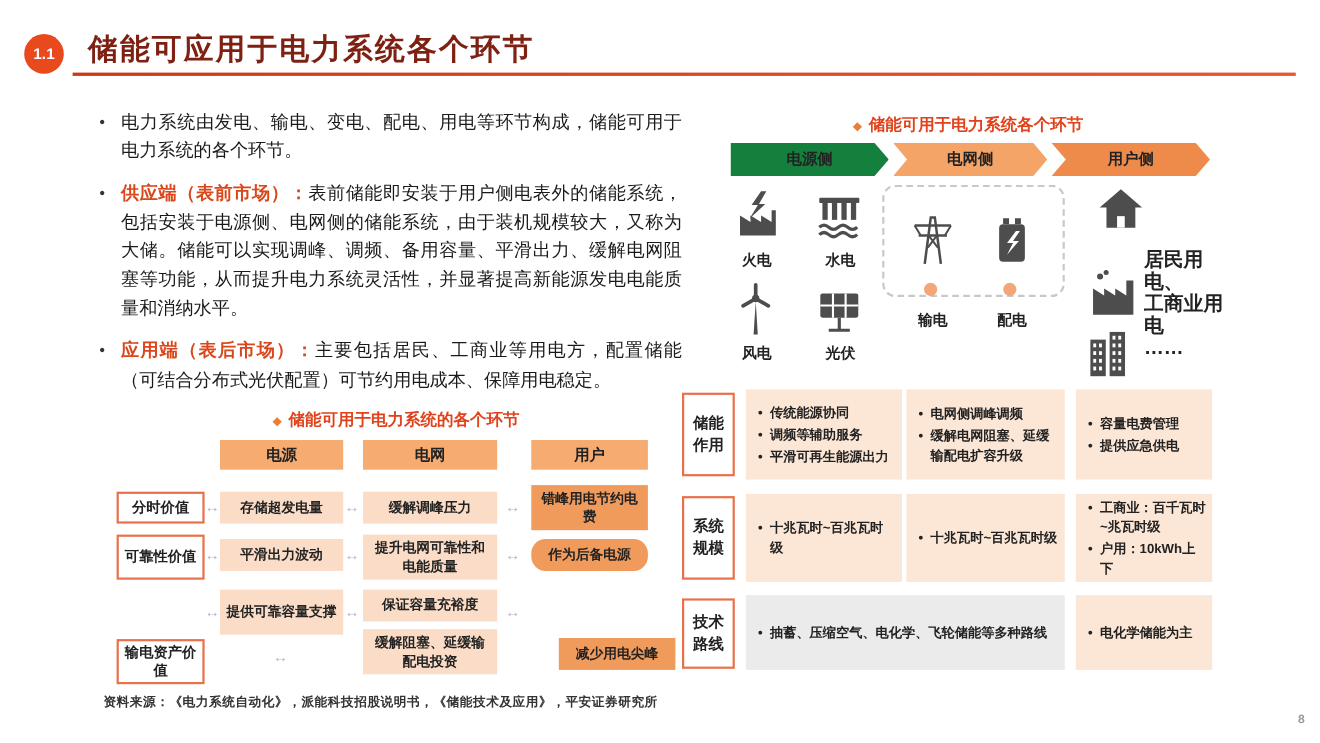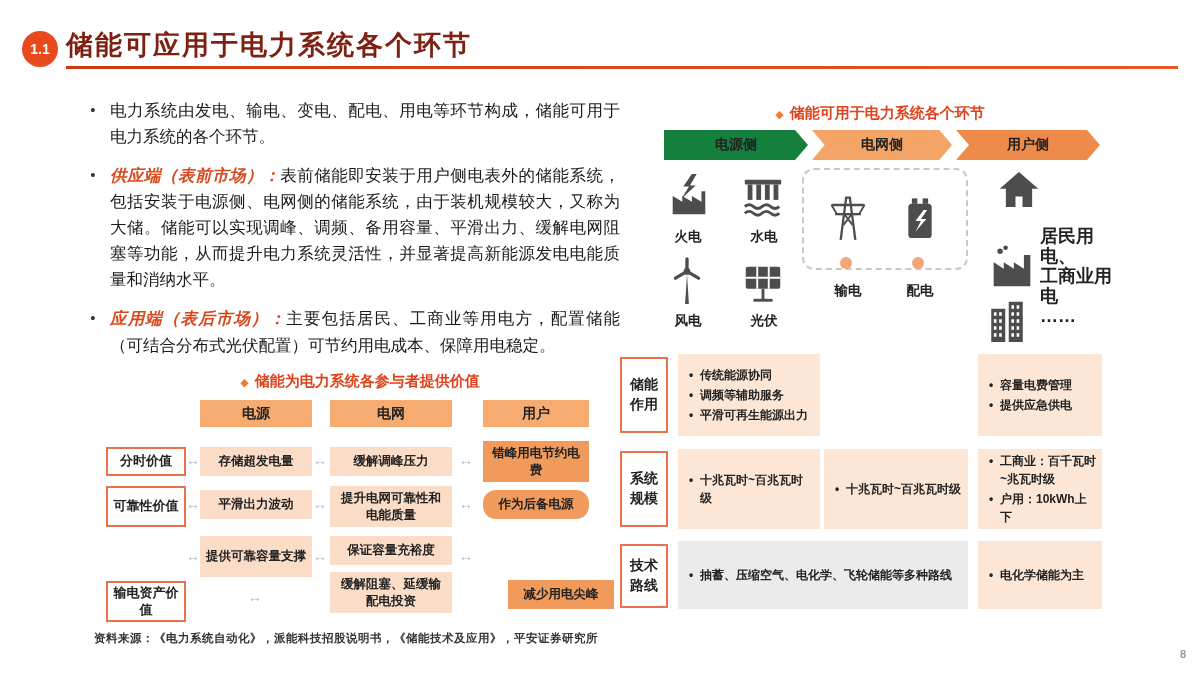--- a/index.html
+++ b/index.html
@@ -6,21 +6,21 @@
   html,body{background:#fff;}
   body{width:1200px;height:675px;font-family:"Liberation Sans","DejaVu Sans",sans-serif;color:#222;}
   .slide{position:relative;width:1200px;height:675px;overflow:hidden;background:#fff;}
   .abs{position:absolute;}
   .badge{width:36px;height:36px;border-radius:50%;background:#E8491D;color:#fff;font-weight:bold;font-size:14px;display:flex;align-items:center;justify-content:center;}
   .title{font-size:27px;font-weight:bold;color:#7E2112;letter-spacing:2px;font-family:"Liberation Serif","DejaVu Serif",serif;}
   .rule{height:3px;background:linear-gradient(90deg,#C93A16,#E8572B);}
   .bullets{list-style:none;font-size:16.5px;line-height:1.58;text-align:justify;color:#1a1a1a;font-family:"Liberation Serif","DejaVu Serif",serif;}
   .bullets li{position:relative;padding-left:26px;margin-bottom:13px;}
   .bullets li::before{content:"•";position:absolute;left:6px;top:0;color:#333;}
-  .lead{color:#D9481C;font-weight:bold;font-style:italic;}
+  .lead{color:#D9481C;font-weight:bold;}
   .sec-title{font-size:15px;font-weight:bold;color:#E0431C;text-align:center;font-family:"Liberation Serif","DejaVu Serif",serif;}
   .dia{color:#ED7D31;font-size:11px;margin-right:6px;}
   .vd-header{background:#F6AB71;display:flex;align-items:center;justify-content:center;font-size:14px;font-weight:bold;color:#222;}
   .vd-label{background:#fff;border:2px solid #E8714A;display:flex;align-items:center;justify-content:center;text-align:center;font-size:13px;font-weight:bold;line-height:1.25;padding:1px 4px;}
   .vd-box{display:flex;align-items:center;justify-content:center;text-align:center;font-size:12.5px;font-weight:bold;line-height:1.3;padding:2px 5px;color:#222;}
   .vd-light{background:#FBDCC6;}
   .vd-dark{background:#F09A5C;}
   .harrow{width:18px;text-align:center;font-size:14px;color:#B9AECB;}
   .chev{display:flex;align-items:center;justify-content:center;font-size:14px;font-weight:bold;color:#222;}
   .c1{background:#15803d;clip-path:polygon(0 0,91% 0,100% 50%,91% 100%,0 100%);}
@@ -39,31 +39,31 @@
   .cell li::before{content:"•";position:absolute;left:1px;top:0;}
   .src{font-size:11.5px;font-weight:bold;color:#333;letter-spacing:0.5px;font-family:"Liberation Serif","DejaVu Serif",serif;}
   .pagenum{font-size:11px;color:#999;font-weight:bold;}
 </style>
 </head>
 <body>
 
 <div class="slide">
 
   <div class="abs badge" style="left:22px;top:31px;">1.1</div>
-  <div class="abs title" style="left:66px;top:27px;">储能可应用于电力系统各个环节</div>
+  <div class="abs title" style="left:80px;top:27px;">储能可应用于电力系统各个环节</div>
   <div class="abs rule" style="left:66px;top:66px;width:1112px;"></div>
 
   <ul class="abs bullets" style="left:84px;top:98px;width:536px;">
     <li><span>电力系统由发电、输电、变电、配电、用电等环节构成，储能可用于电力系统的各个环节。</span></li>
     <li><span class="lead">供应端（表前市场）：</span><span>表前储能即安装于用户侧电表外的储能系统，包括安装于电源侧、电网侧的储能系统，由于装机规模较大，又称为大储。储能可以实现调峰、调频、备用容量、平滑出力、缓解电网阻塞等功能，从而提升电力系统灵活性，并显著提高新能源发电电能质量和消纳水平。</span></li>
     <li><span class="lead">应用端（表后市场）：</span><span>主要包括居民、工商业等用电方，配置储能（可结合分布式光伏配置）可节约用电成本、保障用电稳定。</span></li>
   </ul>
 
   <div class="abs sec-title" style="left:150px;top:372px;width:420px;">
-    <span class="dia">◆</span><span>储能为电力系统各参与者提供价值</span>
+    <span class="dia">◆</span><span>储能可用于电力系统的各个环节</span>
   </div>
 
   <div class="abs vd-header" style="left:200px;top:400px;width:112px;height:27px;">电源</div>
   <div class="abs vd-header" style="left:330px;top:400px;width:122px;height:27px;">电网</div>
   <div class="abs vd-header" style="left:483px;top:400px;width:106px;height:27px;">用户</div>
 
   <div class="abs vd-label" style="left:106px;top:447px;width:80px;height:29px;">分时价值</div>
   <div class="abs vd-label" style="left:106px;top:486px;width:80px;height:41px;">可靠性价值</div>
   <div class="abs vd-label" style="left:106px;top:581px;width:80px;height:41px;">输电资产价值</div>
 
@@ -226,20 +226,26 @@
   <div class="abs th-box" style="left:620px;top:451px;width:48px;height:76px;">系统规模</div>
   <div class="abs th-box" style="left:620px;top:544px;width:48px;height:64px;">技术路线</div>
 
   <div class="abs cell" style="left:678px;top:354px;width:142px;height:82px;">
     <ul>
       <li>传统能源协同</li>
       <li>调频等辅助服务</li>
       <li>平滑可再生能源出力</li>
     </ul>
   </div>
+  <div class="abs cell" style="left:824px;top:354px;width:144px;height:82px;">
+    <ul>
+      <li>电网侧调峰调频</li>
+      <li>缓解电网阻塞、延缓输配电扩容升级</li>
+    </ul>
+  </div>
   <div class="abs cell" style="left:978px;top:354px;width:124px;height:82px;">
     <ul>
       <li>容量电费管理</li>
       <li>提供应急供电</li>
     </ul>
   </div>
 
   <div class="abs cell" style="left:678px;top:449px;width:142px;height:80px;">
     <ul>
         <li>十兆瓦时~百兆瓦时级</li>

